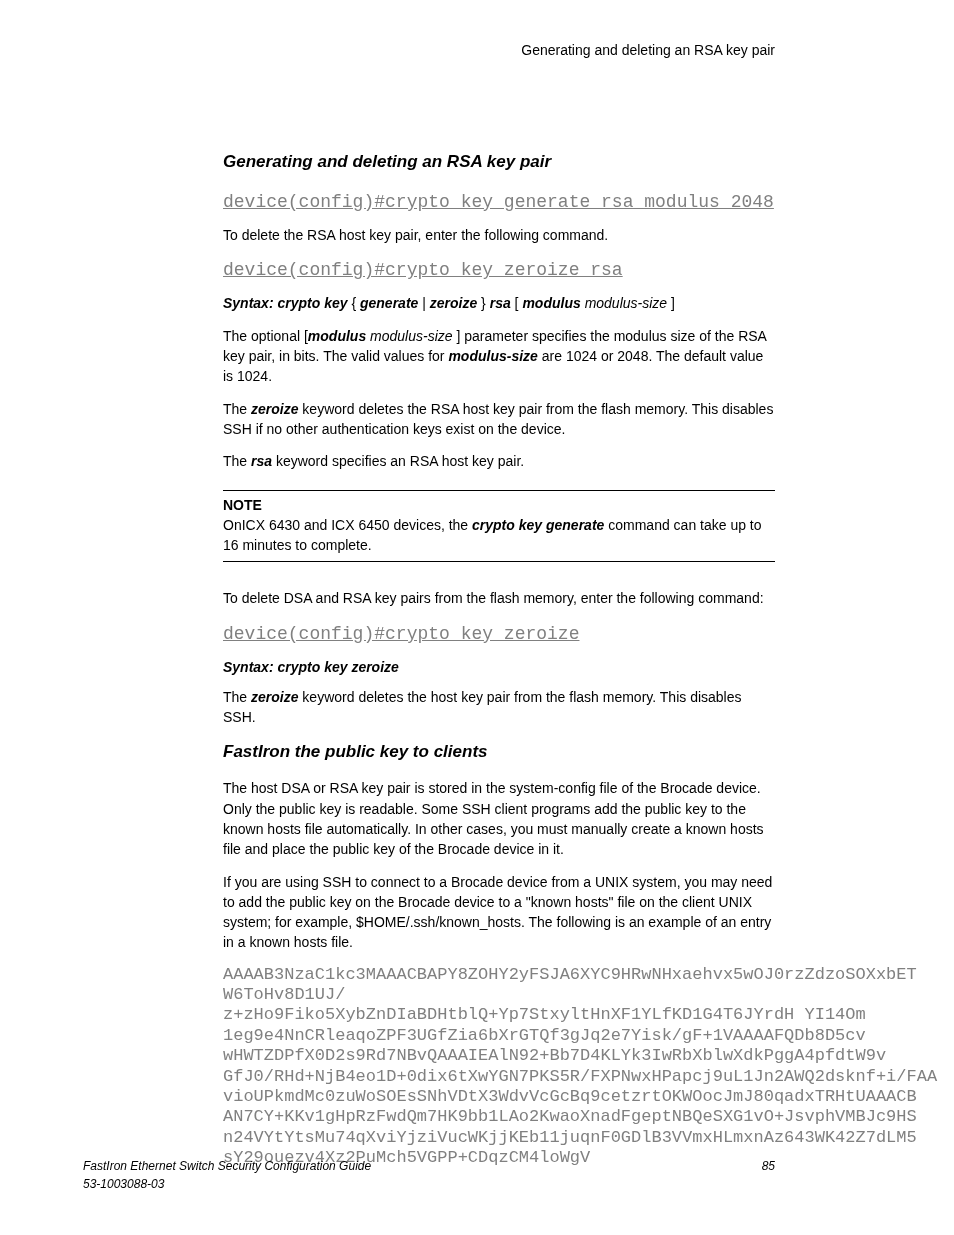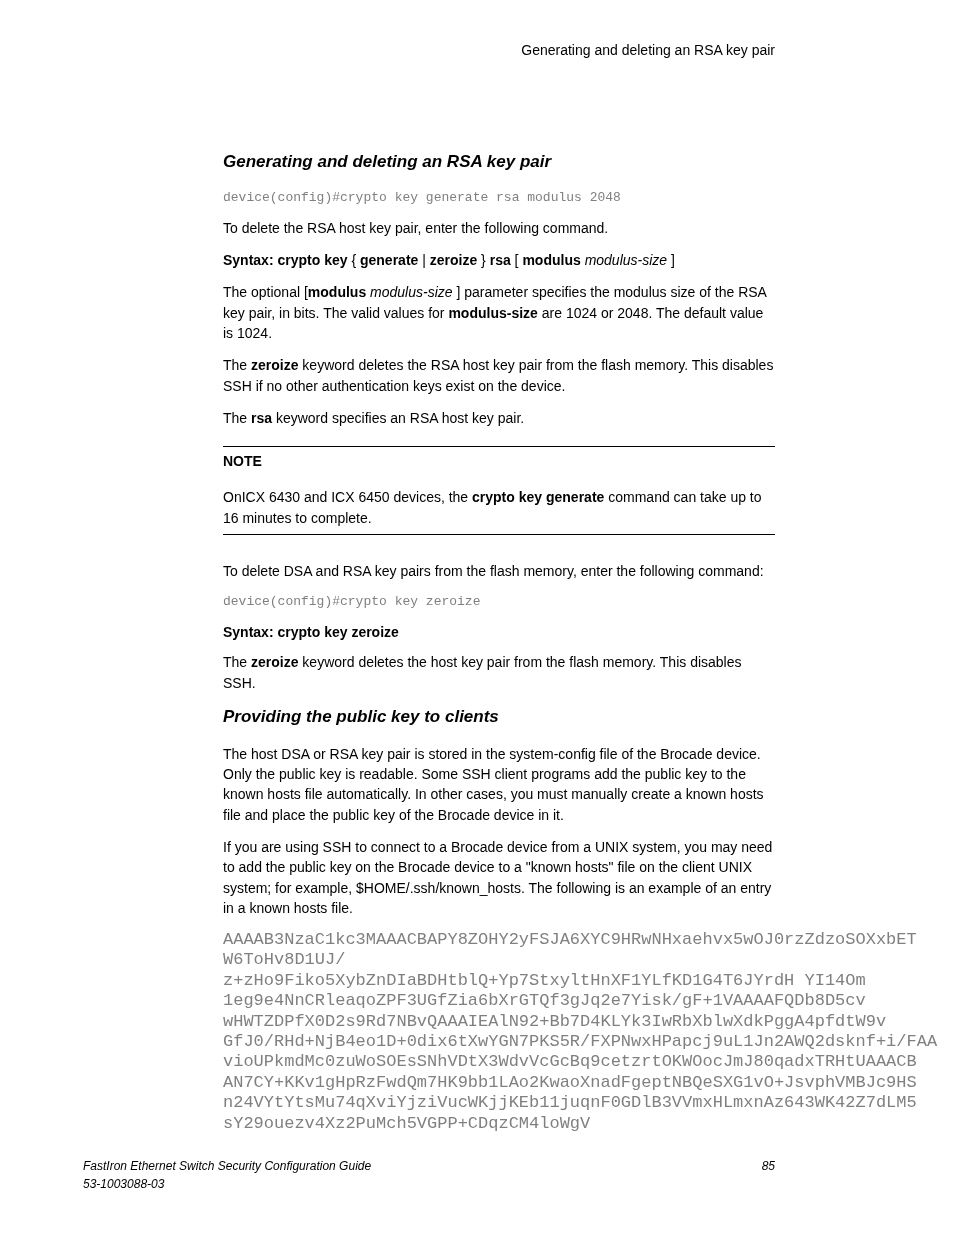--- a/index.html
+++ b/index.html
@@ -30,35 +30,36 @@
     font-style: italic;
     font-size: 17px;
     margin: 0 0 14px 0;
     letter-spacing: 0px;
   }
   p {
     margin: 0 0 12px 0;
   }
   .code-line {
     font-family: "Courier New", Courier, monospace;
-    font-size: 13px;
+    font-size: 18px;
     color: #808080;
     margin: 6px 0 10px 0;
     white-space: pre;
+    text-decoration: underline;
   }
   .note-block {
     border-top: 1.5px solid #000;
     border-bottom: 1.5px solid #000;
     padding: 4px 0 6px 0;
     margin: 18px 0 26px 0;
   }
   .note-label {
     font-weight: bold;
     font-size: 14px;
-    margin-bottom: 16px;
+    margin-bottom: 0px;
   }
   .key-block {
     font-family: "Courier New", Courier, monospace;
     font-size: 17px;
     color: #808080;
     white-space: pre;
     line-height: 1.2;
     margin-top: 12px;
   }
   .footer {
@@ -71,34 +72,35 @@
   }
   .footer-title {
     display: inline-block;
   }
   .footer-num {
     display: inline-block;
   }
   .footer-page {
     float: right;
   }
-  .bold { font-weight: bold; }
+  .bold { font-weight: bold; font-style: italic; }
   .ital { font-style: italic; }
   .section-gap { margin-top: 36px; }
   .tight { margin-bottom: 10px; }
 </style>
 </head>
 <body>
 
 <div class="page">
   <div class="running-header">Generating and deleting an RSA key pair</div>
 
   <h2 class="section-heading">Generating and deleting an RSA key pair</h2>
   <div class="code-line">device(config)#crypto key generate rsa modulus 2048</div>
   <p>To delete the RSA host key pair, enter the following command.</p>
+  <div class="code-line">device(config)#crypto key zeroize rsa</div>
 
   <p>
     <span class="bold">Syntax: crypto key</span><span> { </span><span class="bold">generate</span><span> | </span><span class="bold">zeroize</span><span> } </span><span class="bold">rsa</span><span> [ </span><span class="bold">modulus</span><span> </span><span class="ital">modulus-size</span><span> ]</span>
   </p>
 
 
   <p>
     <span>The optional [</span><span class="bold">modulus</span><span> </span><span class="ital">modulus-size</span><span> ] parameter specifies the modulus size of the RSA key pair, in bits. The valid values for </span><span class="bold">modulus-size</span><span> are 1024 or 2048. The default value is 1024.</span>
   </p>
 
@@ -117,21 +119,21 @@
     </div>
   </div>
 
   <p>To delete DSA and RSA key pairs from the flash memory, enter the following command:</p>
   <div class="code-line">device(config)#crypto key zeroize</div>
   <p class="bold tight">Syntax: crypto key zeroize</p>
   <p>
     <span>The </span><span class="bold">zeroize</span><span> keyword deletes the host key pair from the flash memory. This disables SSH.</span>
   </p>
 
-  <h2 class="section-heading section-gap">Providing the public key to clients</h2>
+  <h2 class="section-heading section-gap">FastIron the public key to clients</h2>
   <p>The host DSA or RSA key pair is stored in the system-config file of the Brocade device. Only the public key is readable. Some SSH client programs add the public key to the known hosts file automatically. In other cases, you must manually create a known hosts file and place the public key of the Brocade device in it.</p>
   <p>If you are using SSH to connect to a Brocade device from a UNIX system, you may need to add the public key on the Brocade device to a "known hosts" file on the client UNIX system; for example, $HOME/.ssh/known_hosts. The following is an example of an entry in a known hosts file.</p>
   <div class="key-block">AAAAB3NzaC1kc3MAAACBAPY8ZOHY2yFSJA6XYC9HRwNHxaehvx5wOJ0rzZdzoSOXxbET
 W6ToHv8D1UJ/
 z+zHo9Fiko5XybZnDIaBDHtblQ+Yp7StxyltHnXF1YLfKD1G4T6JYrdH YI14Om
 1eg9e4NnCRleaqoZPF3UGfZia6bXrGTQf3gJq2e7Yisk/gF+1VAAAAFQDb8D5cv
 wHWTZDPfX0D2s9Rd7NBvQAAAIEAlN92+Bb7D4KLYk3IwRbXblwXdkPggA4pfdtW9v
 GfJ0/RHd+NjB4eo1D+0dix6tXwYGN7PKS5R/FXPNwxHPapcj9uL1Jn2AWQ2dsknf+i/FAA
 vioUPkmdMc0zuWoSOEsSNhVDtX3WdvVcGcBq9cetzrtOKWOocJmJ80qadxTRHtUAAACB
 AN7CY+KKv1gHpRzFwdQm7HK9bb1LAo2KwaoXnadFgeptNBQeSXG1vO+JsvphVMBJc9HS

